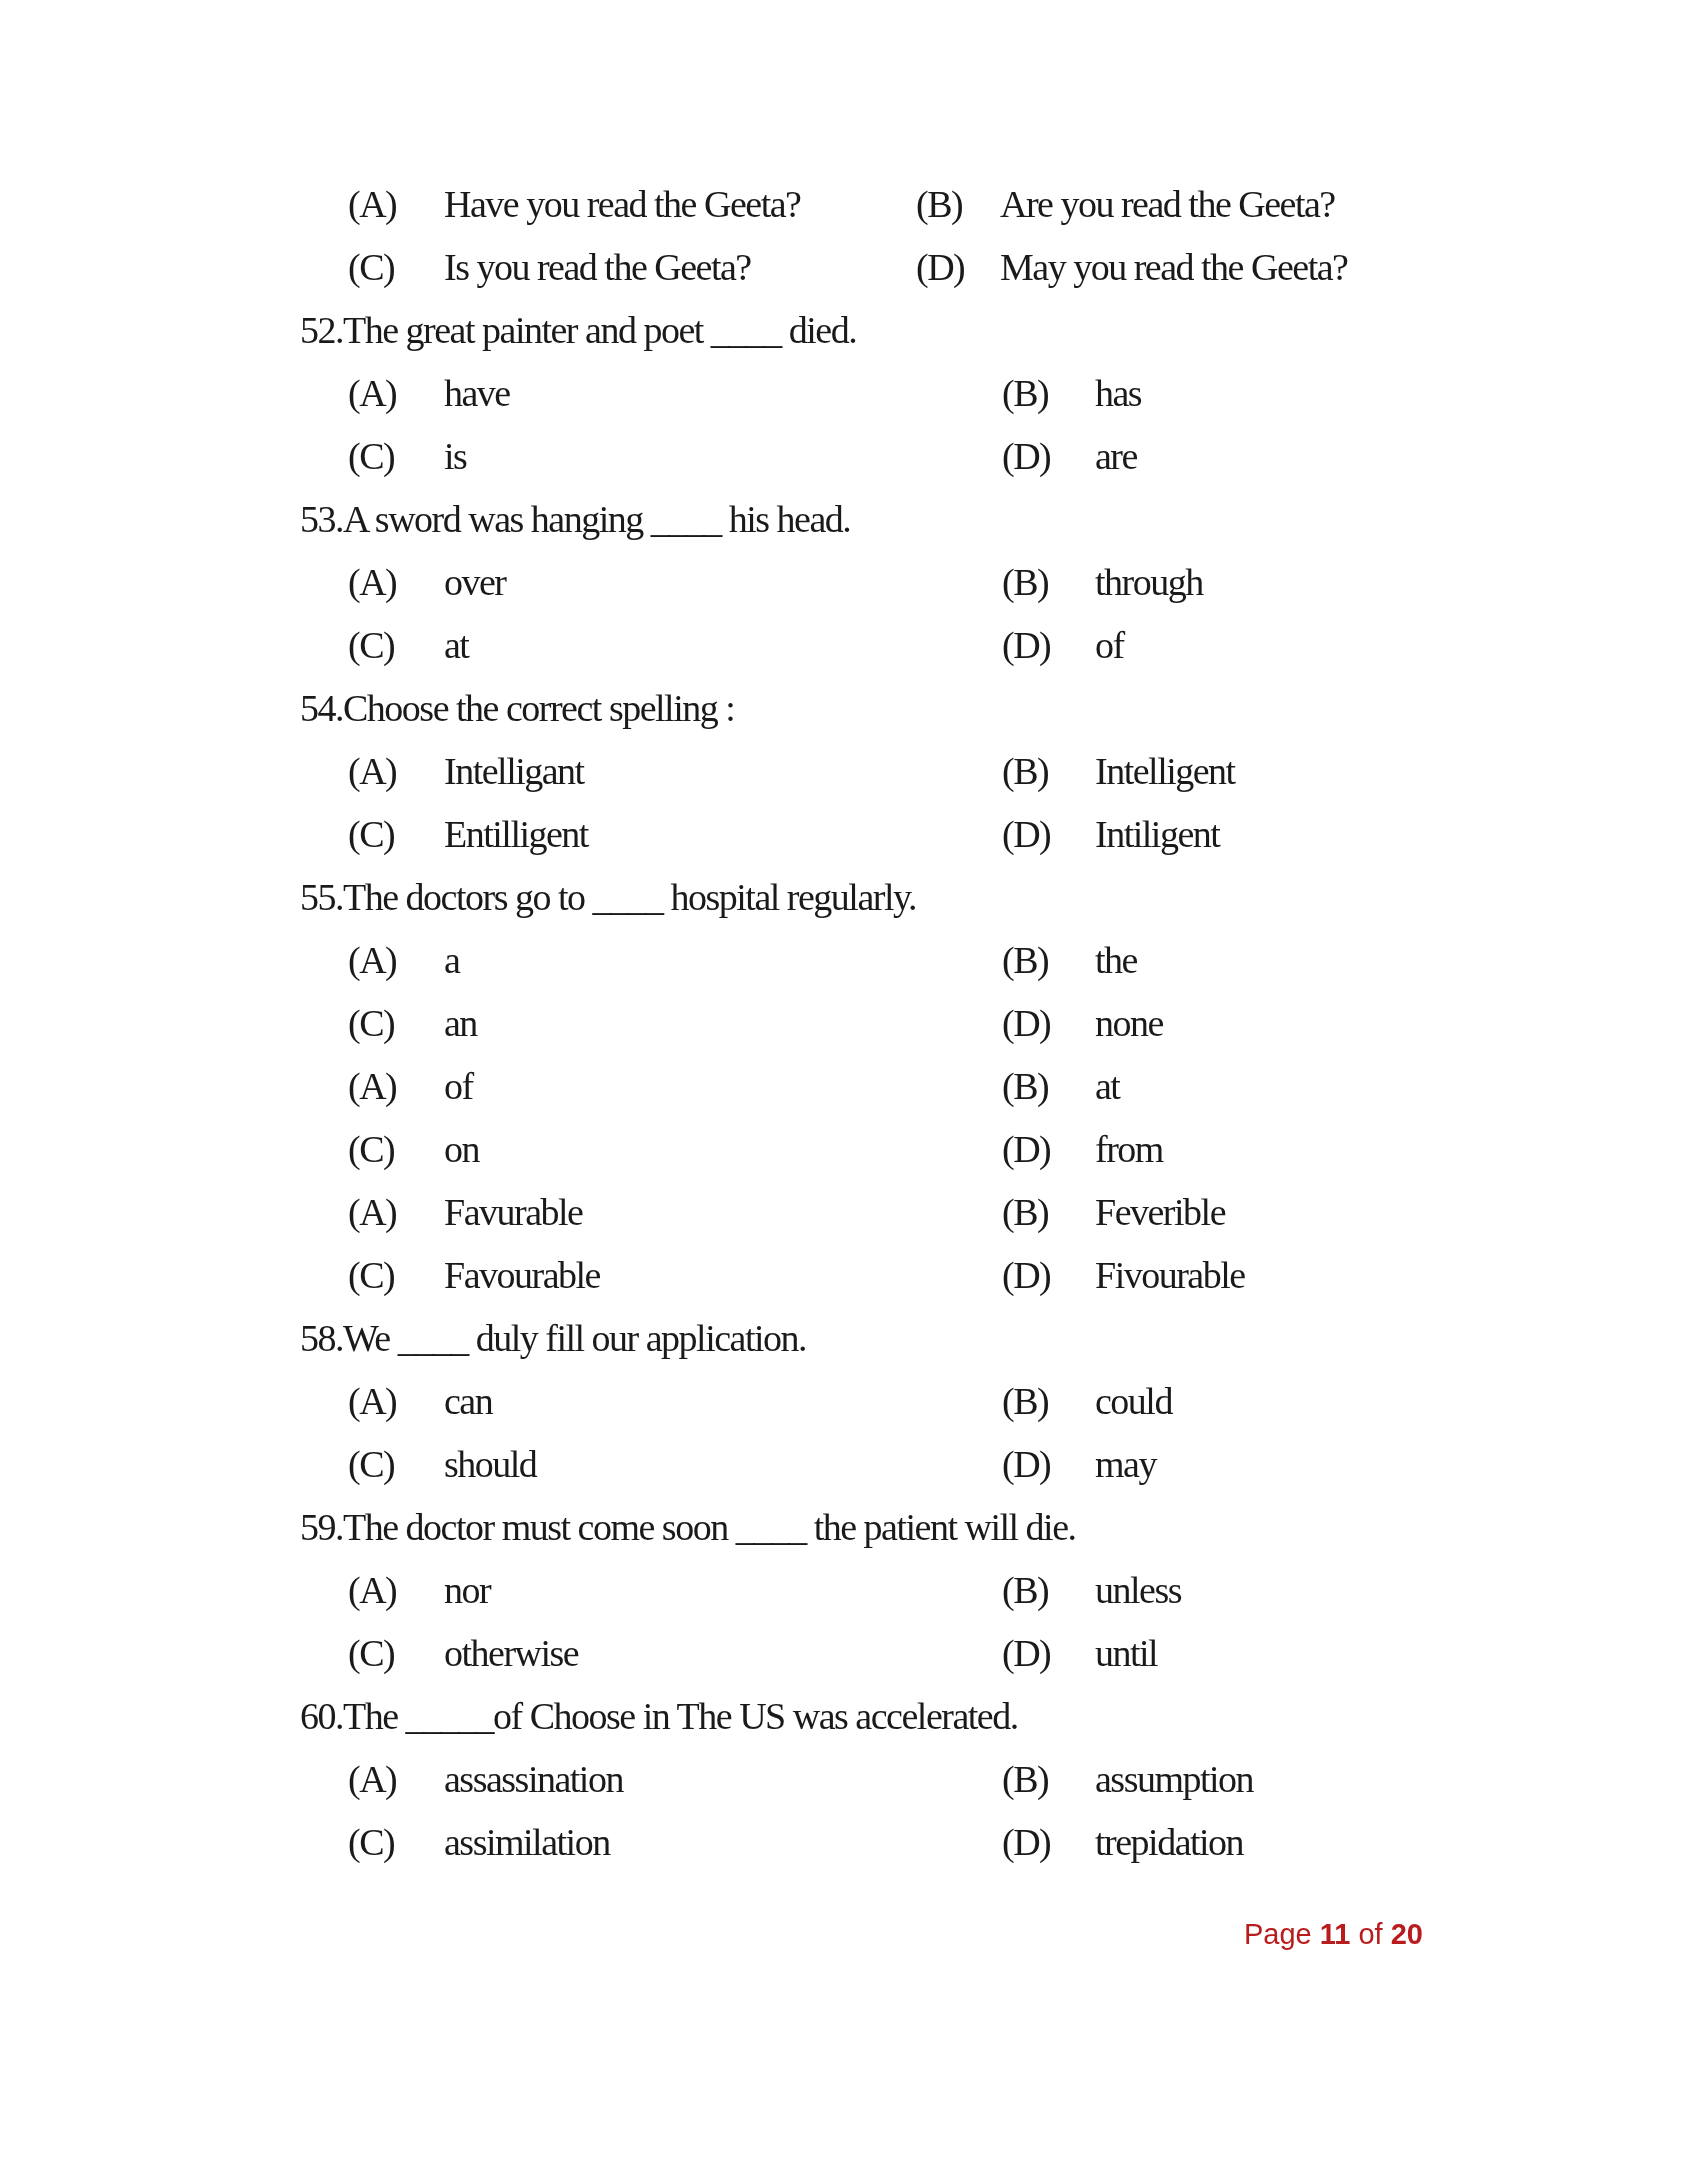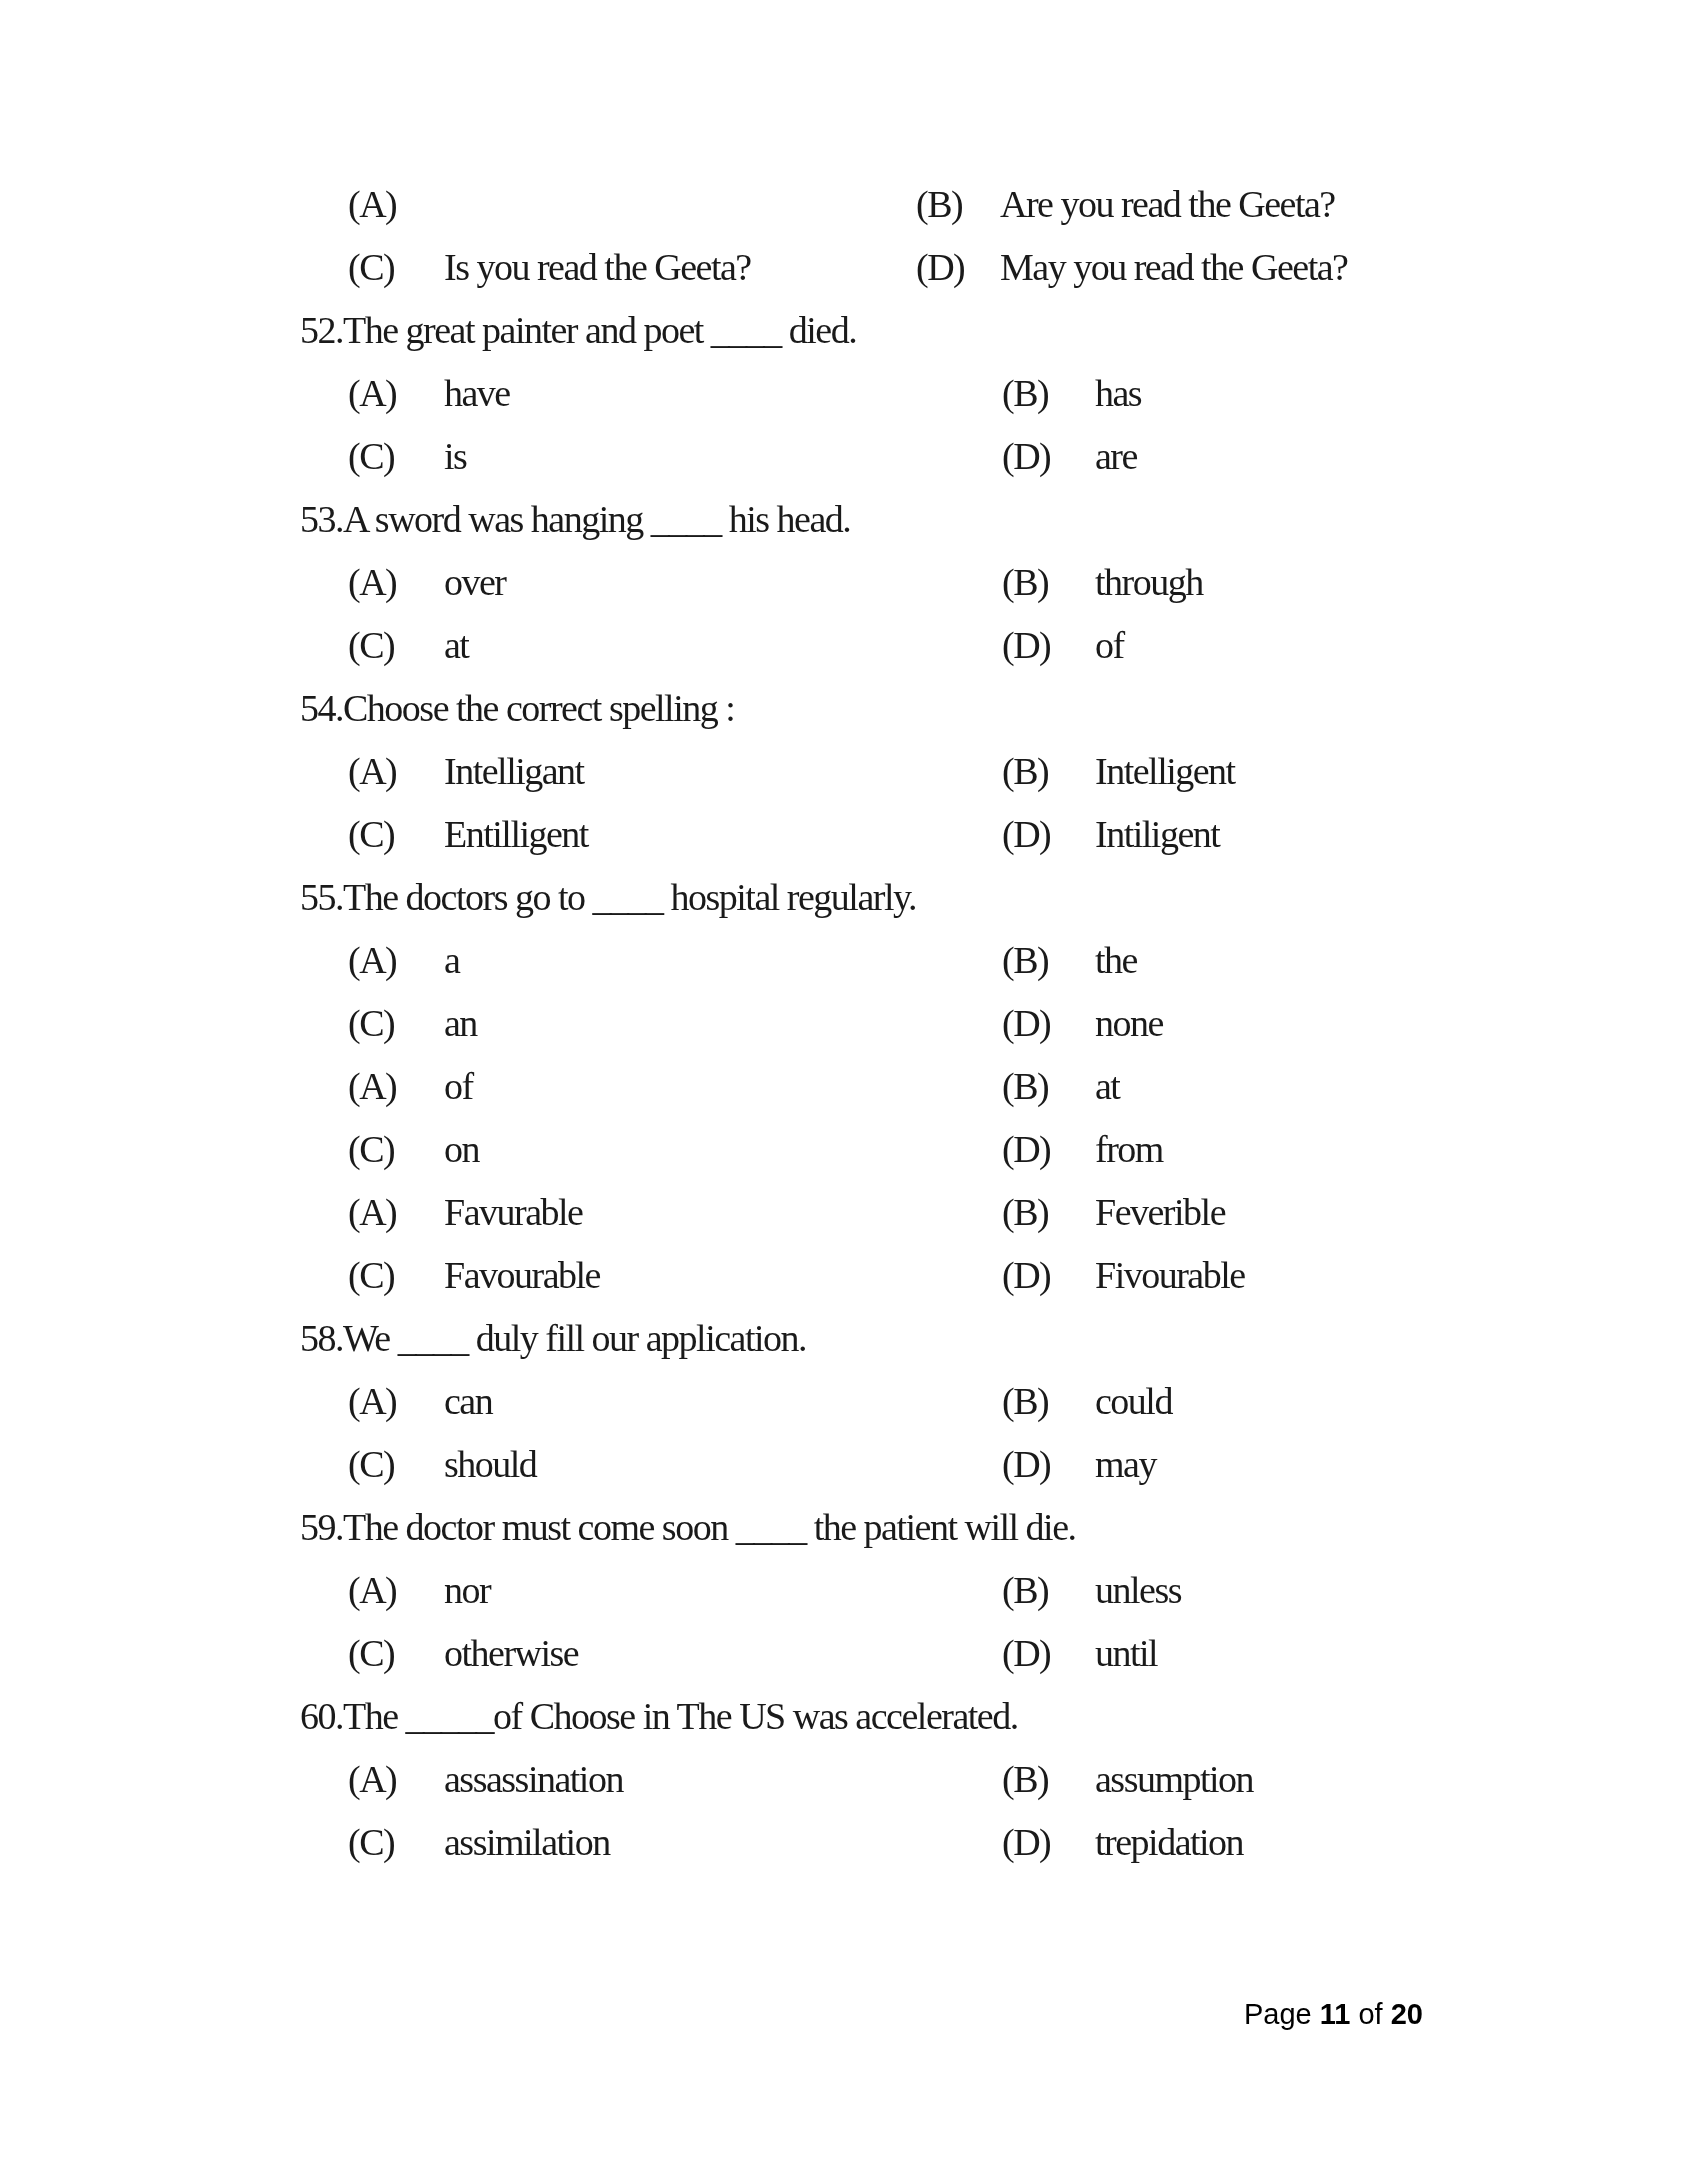--- a/index.html
+++ b/index.html
@@ -28,36 +28,37 @@
   .qstem{display:inline;}
   .opt span{position:absolute;top:0;}
   .l1{left:348px;}
   .t1{left:444px;}
   .l2{left:1002px;}
   .t2{left:1095px;}
   .q51 .l2{left:916px;}
   .q51 .t2{left:1000px;text-align:center;}
   .footer{
     position:absolute;
-    top:1998px;right:260px;
+    top:1918px;right:260px;
     font-family:"Liberation Sans", sans-serif;
     font-size:29px;
-    color:#000000;
+    color:#b91c1c;
     letter-spacing:0;
   }
   .footer .b{font-weight:bold;}
 </style>
 </head>
 <body>
 
 <div class="page">
   <div class="content">
 
     <div class="row opt q51">
       <span class="l1">(A)</span>
+      <span class="t1">Have you read the Geeta?</span>
       <span class="l2">(B)</span>
       <span class="t2">Are you read the Geeta?</span>
     </div>
     <div class="row opt q51">
       <span class="l1">(C)</span>
       <span class="t1">Is you read the Geeta?</span>
       <span class="l2">(D)</span>
       <span class="t2">May you read the Geeta?</span>
     </div>
 

